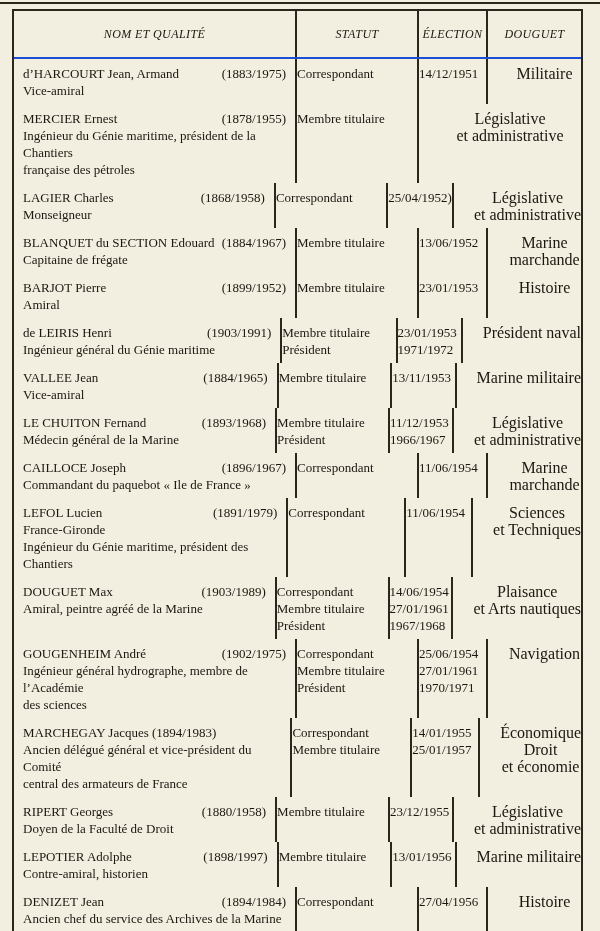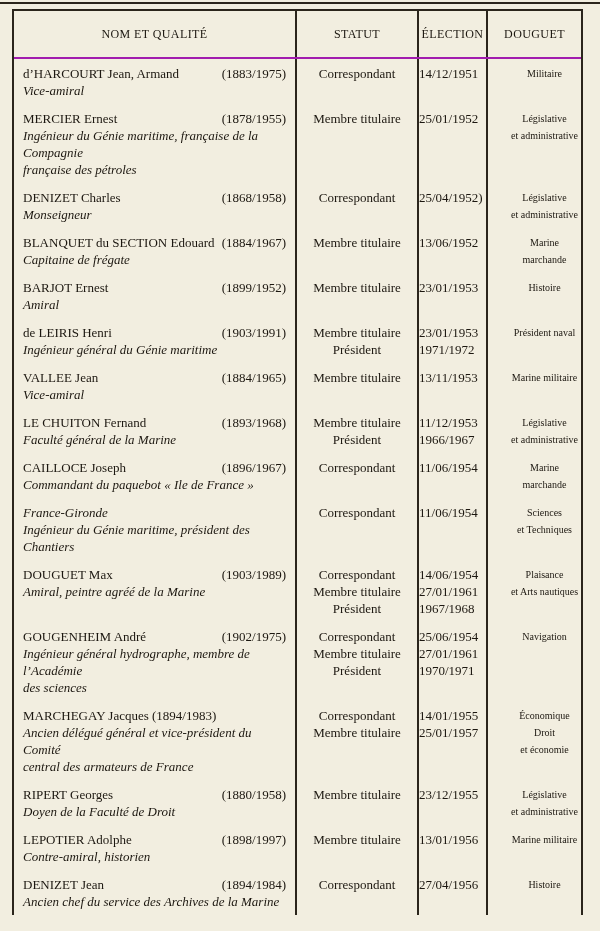--- a/index.html
+++ b/index.html
@@ -19,39 +19,40 @@
     position: absolute; left: 12px; top: 9px;
     width: 571px;
     border: 2px solid #2b251c;
     border-bottom: none;
     box-sizing: border-box;
     background: #f2eee0;
   }
   .row { display: flex; align-items: stretch; }
   .cell { box-sizing: border-box; }
   .c1 { width: 281px; padding: 0 9px; }
-  .c2 { width: 122px; border-left: 2px solid #2b251c; text-align: center; }
+  .c2 { width: 122px; border-left: 2px solid #2b251c; }
   .c3 { width: 69px;  border-left: 2px solid #2b251c; }
-  .c4 { flex: 1;      border-left: 2px solid #2b251c; text-align: center; font-size: 10px; padding-left: 20px; }
+  .c4 { flex: 1;      border-left: 2px solid #2b251c; text-align: center; font-size: 16px; padding-left: 20px; }
   .header-row {
-    border-bottom: 2px solid #a21caf;
+    border-bottom: 2px solid #1d4ed8;
     height: 46px;
+    font-style: italic;
   }
   .header-row .cell {
     display: flex; align-items: center; justify-content: center;
     font-size: 12px; letter-spacing: 0.4px;
     padding: 0;
   }
   .body-row .cell { padding-top: 6px; padding-bottom: 5px; }
   .body-row .c1   { padding-top: 6px; padding-bottom: 5px; padding-left: 9px; padding-right: 9px; }
   .body-row { font-size: 13px; line-height: 17px; }
   .nameline { display: flex; justify-content: space-between; }
   .nm { white-space: nowrap; }
   .yrs { white-space: nowrap; }
-  .quality-line { font-style: italic; }
+  .quality-line { }
   .line { white-space: nowrap; }
 </style>
 </head>
 <body>
 
 <div class="top-rule"></div>
 
 <div class="doc-table">
   <div class="row header-row">
     <div class="cell c1">NOM ET QUALITÉ</div>
@@ -81,40 +82,37 @@
         </div>
   </div>
 
   <div class="row body-row">
     <div class="cell c1">
       <div class="nameline">
         <span class="nm">MERCIER Ernest</span>
         <span class="yrs">(1878/1955)</span>
       </div>
       <div class="quality">
-            <div class="quality-line">Ingénieur du Génie maritime, française de la Compagnie</div>
+            <div class="quality-line">Ingénieur du Génie maritime, président de la Chantiers</div>
             <div class="quality-line">française des pétroles</div>
           </div>
     </div>
     <div class="cell c2">
           <div class="line">Membre titulaire</div>
-        </div>
-    <div class="cell c3">
-          <div class="line">25/01/1952</div>
         </div>
     <div class="cell c4">
           <div class="line">Législative</div>
           <div class="line">et administrative</div>
         </div>
   </div>
 
   <div class="row body-row">
     <div class="cell c1">
       <div class="nameline">
-        <span class="nm">DENIZET Charles</span>
+        <span class="nm">LAGIER Charles</span>
         <span class="yrs">(1868/1958)</span>
       </div>
       <div class="quality">
             <div class="quality-line">Monseigneur</div>
           </div>
     </div>
     <div class="cell c2">
           <div class="line">Correspondant</div>
         </div>
     <div class="cell c3">
@@ -144,21 +142,21 @@
         </div>
     <div class="cell c4">
           <div class="line">Marine</div>
           <div class="line">marchande</div>
         </div>
   </div>
 
   <div class="row body-row">
     <div class="cell c1">
       <div class="nameline">
-        <span class="nm">BARJOT Ernest</span>
+        <span class="nm">BARJOT Pierre</span>
         <span class="yrs">(1899/1952)</span>
       </div>
       <div class="quality">
             <div class="quality-line">Amiral</div>
           </div>
     </div>
     <div class="cell c2">
           <div class="line">Membre titulaire</div>
         </div>
     <div class="cell c3">
@@ -213,21 +211,21 @@
         </div>
   </div>
 
   <div class="row body-row">
     <div class="cell c1">
       <div class="nameline">
         <span class="nm">LE CHUITON Fernand</span>
         <span class="yrs">(1893/1968)</span>
       </div>
       <div class="quality">
-            <div class="quality-line">Faculté général de la Marine</div>
+            <div class="quality-line">Médecin général de la Marine</div>
           </div>
     </div>
     <div class="cell c2">
           <div class="line">Membre titulaire</div>
           <div class="line">Président</div>
         </div>
     <div class="cell c3">
           <div class="line">11/12/1953</div>
           <div class="line">1966/1967</div>
         </div>
@@ -254,20 +252,24 @@
           <div class="line">11/06/1954</div>
         </div>
     <div class="cell c4">
           <div class="line">Marine</div>
           <div class="line">marchande</div>
         </div>
   </div>
 
   <div class="row body-row">
     <div class="cell c1">
+      <div class="nameline">
+        <span class="nm">LEFOL Lucien</span>
+        <span class="yrs">(1891/1979)</span>
+      </div>
       <div class="quality">
             <div class="quality-line">France-Gironde</div>
             <div class="quality-line">Ingénieur du Génie maritime, président des Chantiers</div>
           </div>
     </div>
     <div class="cell c2">
           <div class="line">Correspondant</div>
         </div>
     <div class="cell c3">
           <div class="line">11/06/1954</div>

